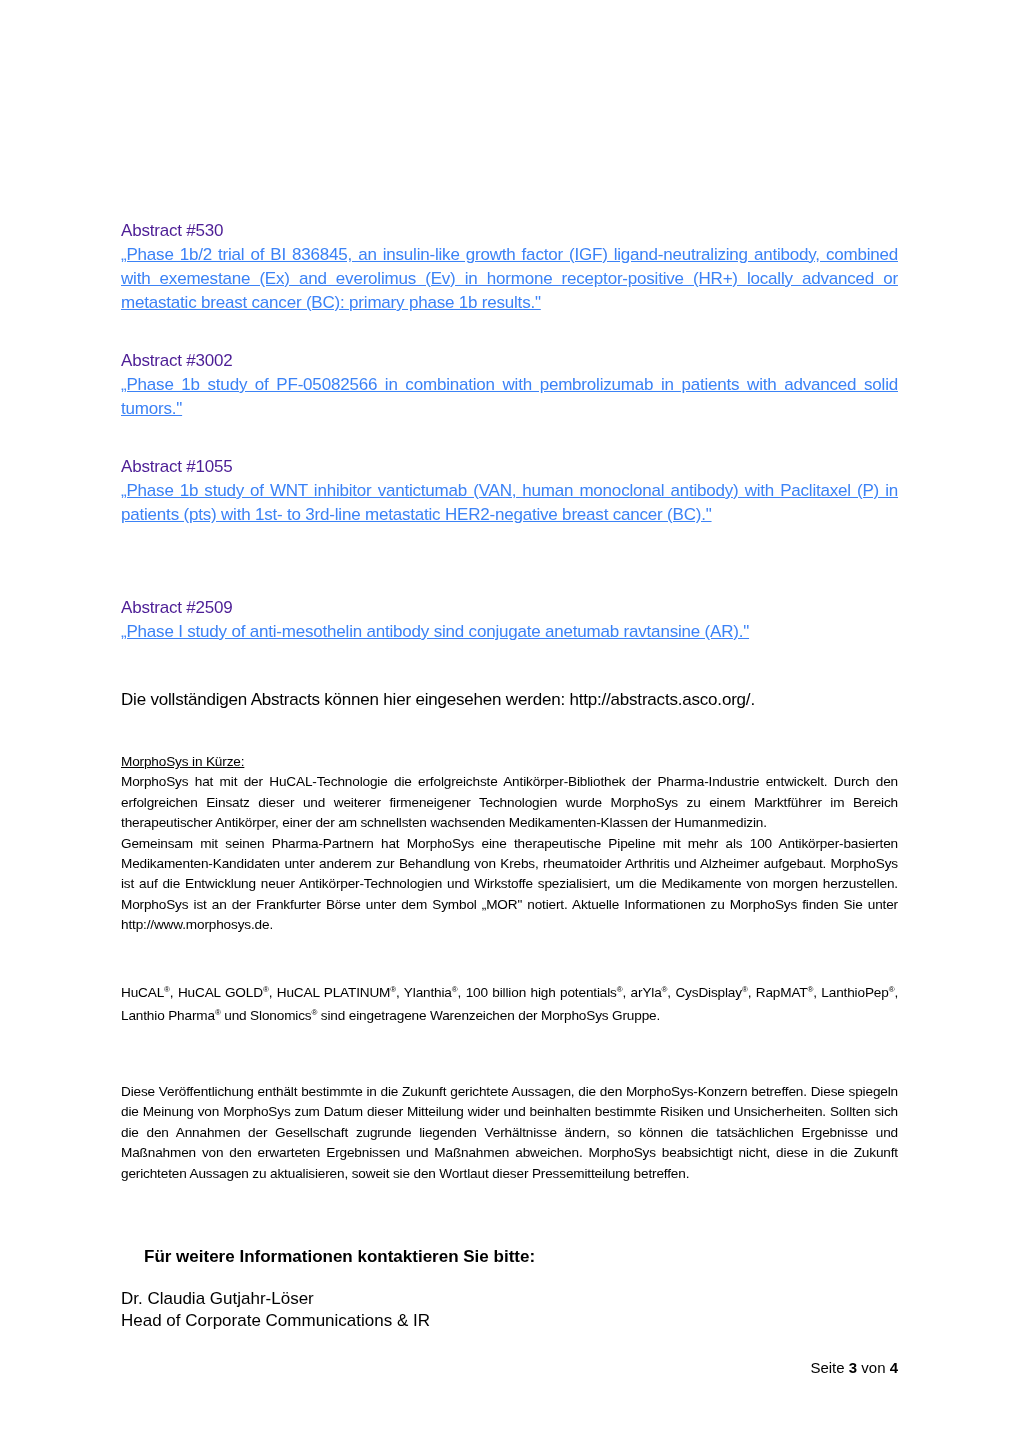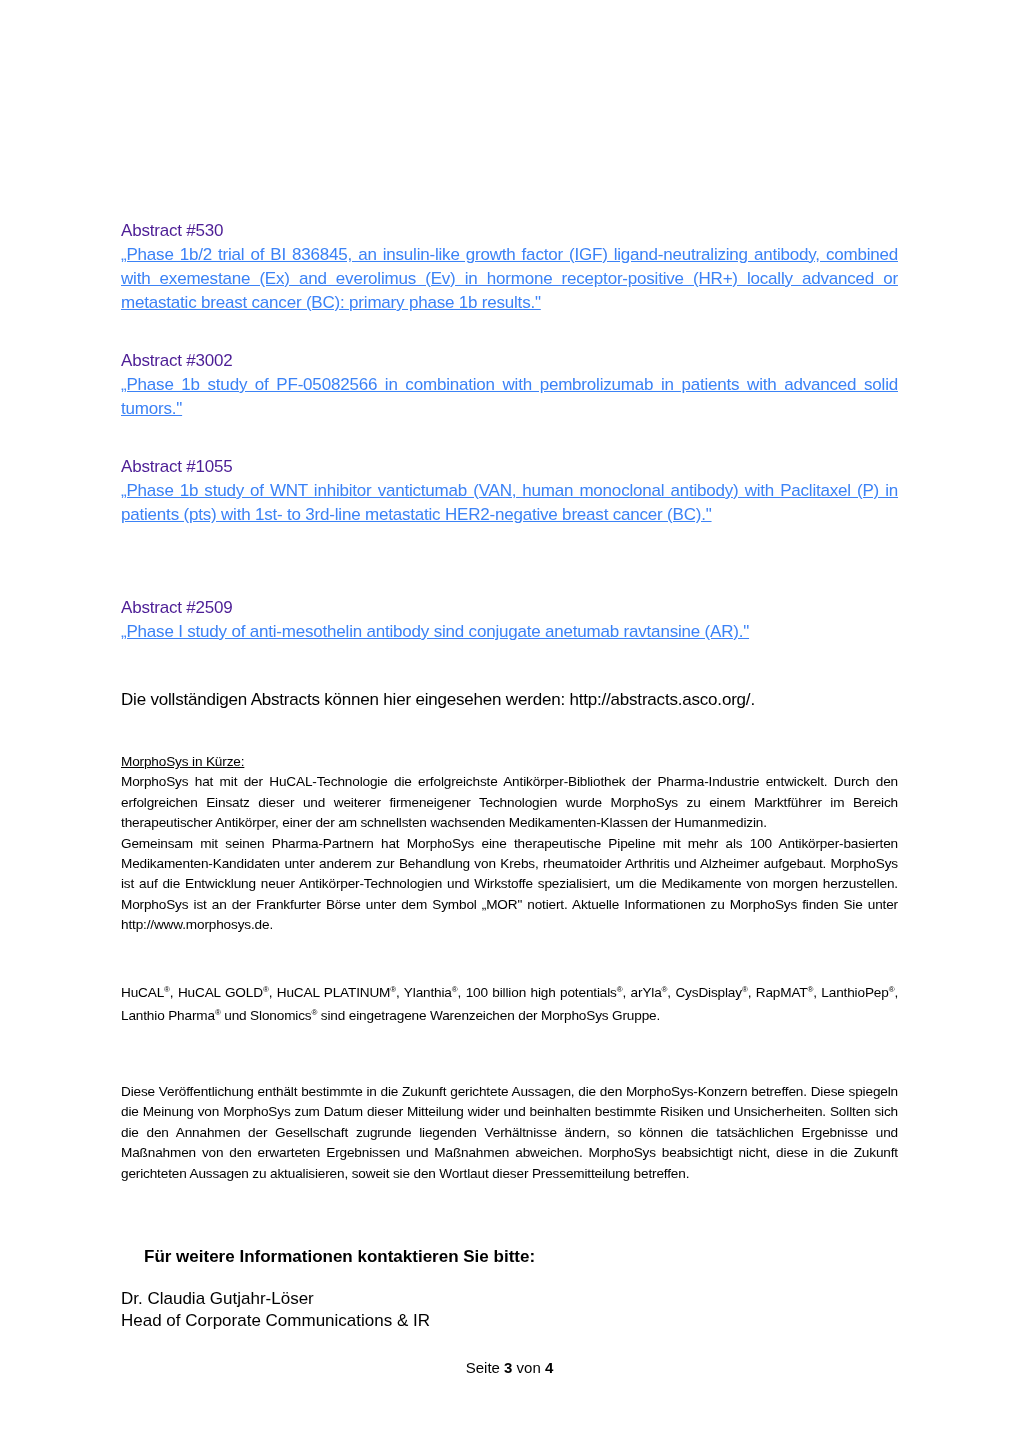--- a/index.html
+++ b/index.html
@@ -89,21 +89,21 @@
       font-size: 17px;
       line-height: 22px;
     }
     .contact .company { font-weight: bold; display:block; }
     .contact span.line { display: block; }
     .footer {
       position: absolute;
       left: 0;
       top: 1358px;
       width: 777px;
-      text-align: center;
+      text-align: right;
       font-size: 15px;
       line-height: 20px;
       padding-left: 0;
     }
     .footer .num { font-weight: bold; }
     sup.reg { font-size: 8px; vertical-align: 5px; }
   </style>
 </head>
 <body>
 

